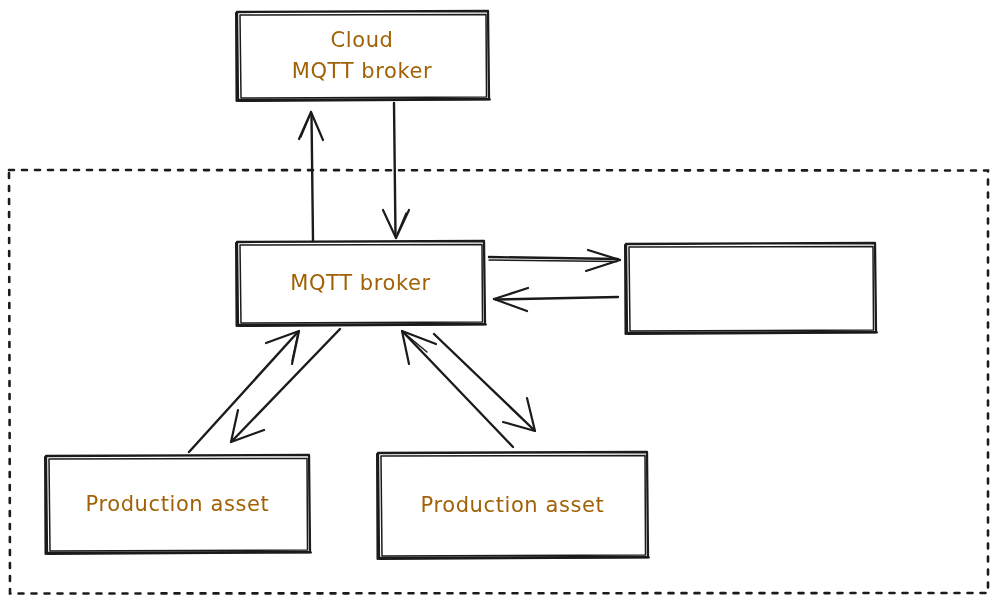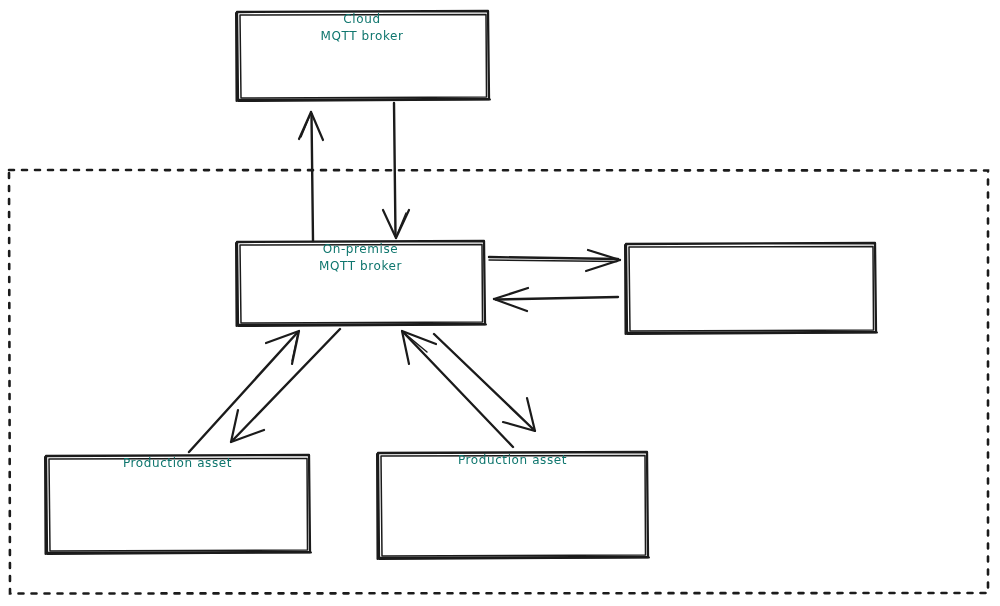--- a/index.html
+++ b/index.html
@@ -20,24 +20,25 @@
     left: 0;
     top: 0;
     width: 1000px;
     height: 606px;
   }
   .node-label {
     position: absolute;
     display: flex;
     flex-direction: column;
     align-items: center;
+    justify-content: center;
     text-align: center;
-    color: #0f766e;
+    color: #a16207;
     font-family: "DejaVu Sans", sans-serif;
-    font-size: 12px;
+    font-size: 21px;
     line-height: 1.45;
     letter-spacing: 0.6px;
     pointer-events: none;
     user-select: none;
   }
   .node-label span {
     display: block;
     white-space: nowrap;
   }
 </style>
@@ -141,21 +142,20 @@
     </g>
 
   </svg>
 
   <div class="node-label" style="left:236px; top:11px; width:252px; height:89px;">
     <span>Cloud</span>
     <span>MQTT broker</span>
   </div>
 
   <div class="node-label" style="left:236px; top:241px; width:249px; height:84px;">
-    <span>On-premise</span>
     <span>MQTT broker</span>
   </div>
 
 
   <div class="node-label" style="left:45px; top:455px; width:265px; height:98px;">
     <span>Production asset</span>
   </div>
 
   <div class="node-label" style="left:377px; top:452px; width:271px; height:106px;">
     <span>Production asset</span>

